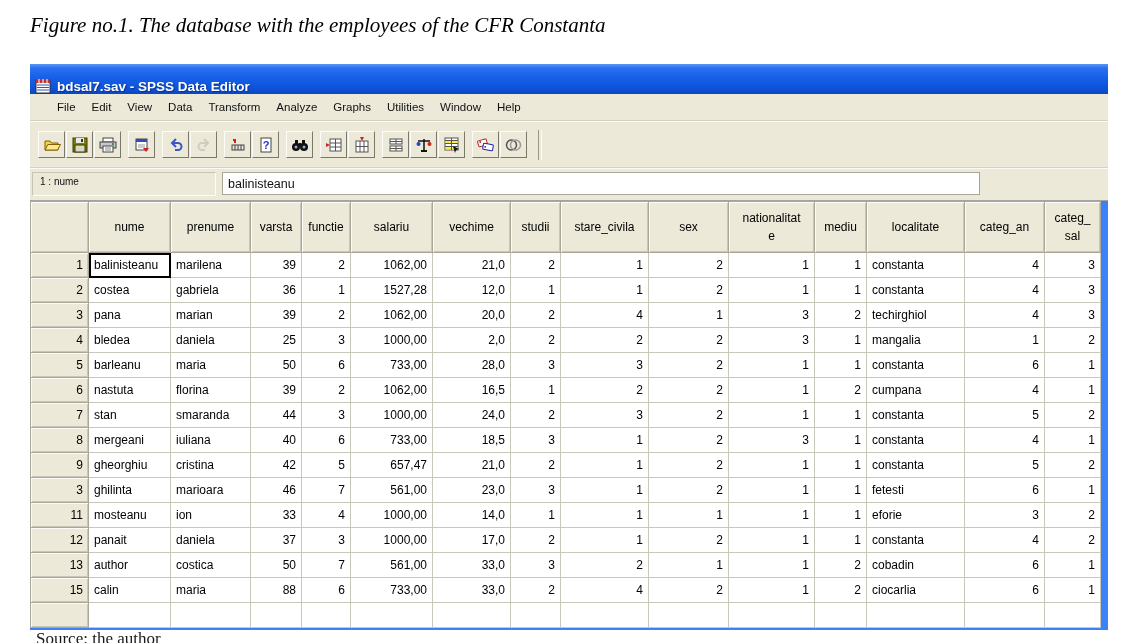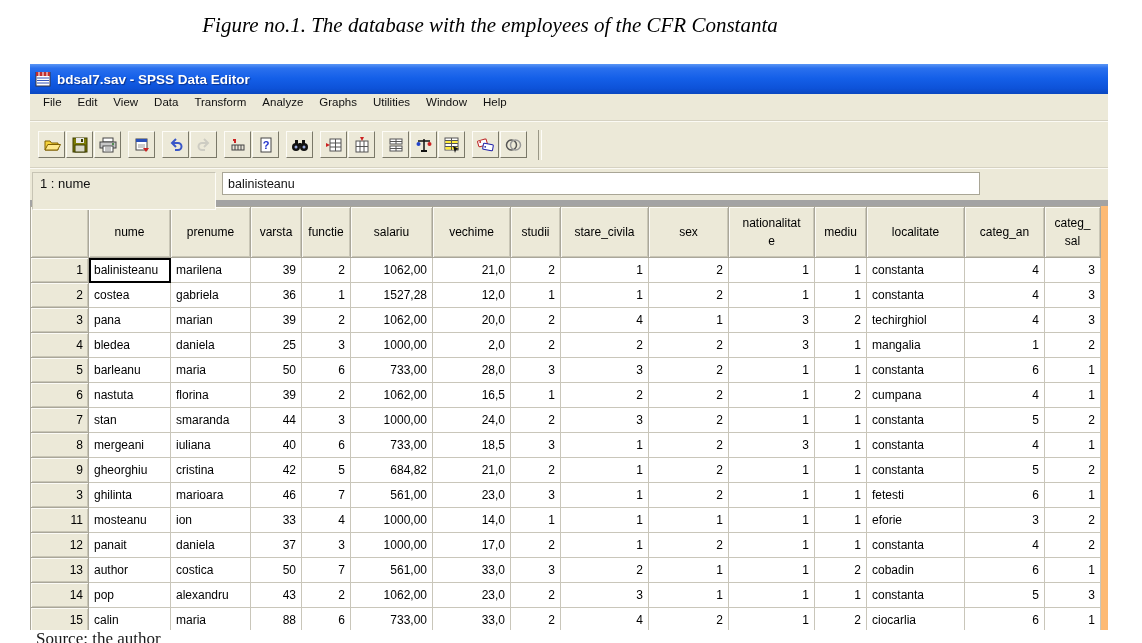--- a/index.html
+++ b/index.html
@@ -1,61 +1,61 @@
 <!DOCTYPE html>
 <html><head>
 <meta charset="utf-8">
 <style>
   html,body{margin:0;padding:0;}
   body{
     width:1142px;height:643px;position:relative;overflow:hidden;
     background:#ffffff;font-family:"Liberation Sans",sans-serif;
   }
   .figure-title{
-    position:absolute;top:13px;left:30px;width:920px;text-align:center;
+    position:absolute;top:13px;left:30px;width:920px;
     font-family:"Liberation Serif",serif;font-style:italic;font-size:21px;color:#000;
   }
   .spss-window{
     position:absolute;left:30px;top:64px;width:1078px;height:566px;
     background:#ECE9D8;overflow:hidden;
   }
   .titlebar{
-    height:30px;display:flex;align-items:center;gap:6px;padding-left:5px;
+    height:30px;display:flex;align-items:flex-end;gap:6px;padding-left:5px;
     background:linear-gradient(180deg,#5a96f5 0%,#2a70ee 14%,#145fe8 48%,#0d52d8 82%,#0a47c0 100%);
     color:#fff;font-weight:bold;font-size:13.5px;text-shadow:1px 1px 1px #09328f;
   }
   .menubar{
-    height:26px;display:flex;align-items:flex-start;padding-left:5px;
+    height:26px;display:flex;align-items:center;padding-left:19px;
     background:#ECE9D8;border-bottom:1px solid #d6d2c2;font-size:11.5px;color:#111;
   }
   .menu-item{padding:2px 8px;}
   .toolbar{
     height:45px;display:flex;align-items:center;padding-left:8px;
     background:#ECE9D8;border-top:1px solid #fbfaf4;border-bottom:1px solid #d6d2c2;
   }
   .tb-group{display:flex;margin-right:6px;}
   .tbtn{
     width:27px;height:27px;margin-right:1px;background:#ECE9D8;
     border:1px solid;border-color:#fdfcf7 #7a7868 #7a7868 #fdfcf7;
     display:flex;align-items:center;justify-content:center;box-sizing:border-box;
   }
   .tbtn.disabled svg{opacity:.45;}
   .tb-sep{width:2px;height:30px;border-left:1px solid #9a9786;border-right:1px solid #fdfcf7;margin-left:4px;}
   .cellref-bar{height:31px;position:relative;background:#ECE9D8;border-top:1px solid #fbfaf4;}
   .cellref-box{
-    position:absolute;left:2px;top:3px;width:184px;height:38px;box-sizing:border-box;
+    position:absolute;left:2px;top:3px;width:184px;height:24px;box-sizing:border-box;
     background:#ECE9D8;border:1px solid;border-color:#c7c4b4 #fdfcf7 #fdfcf7 #c7c4b4;
-    font-size:13px;color:#111;padding:3px 0 0 7px;
+    font-size:10px;color:#111;padding:3px 0 0 7px;
   }
   .cell-editor{
     position:absolute;left:192px;top:3px;width:758px;height:23px;box-sizing:border-box;
     background:#fff;border:1px solid #a9a696;font-family:"Liberation Sans",sans-serif;
     font-size:12.5px;color:#111;padding:0 0 0 5px;outline:none;
   }
-  .grid-wrap{height:432px;overflow:hidden;background:#fdba74;border-top:6px solid #a3a3a3;}
+  .grid-wrap{height:432px;overflow:hidden;background:#3b82f6;border-top:1px solid #a3a3a3;}
   table.grid{border-collapse:collapse;table-layout:fixed;width:1070px;font-size:12px;color:#000;}
   table.grid th{
     background:#ECE9D8;border:1px solid #aaa79a;font-weight:normal;text-align:center;
     vertical-align:middle;height:50px;white-space:pre-line;line-height:1.5;padding:0 2px;
     box-shadow:inset 1px 1px 0 #fcfbf6, inset -1px -1px 0 #c9c6b6;overflow:hidden;
   }
   table.grid td.rowhead{
     background:#ECE9D8;border:1px solid #aaa79a;text-align:right;padding:0 5px 0 0;
     box-shadow:inset 1px 1px 0 #fcfbf6, inset -1px -1px 0 #c9c6b6;
   }
@@ -469,21 +469,21 @@
             <td class="cell txt">constanta</td>
             <td class="cell num">4</td>
             <td class="cell num">1</td>
           </tr>
           <tr>
             <td class="rowhead">9</td>
             <td class="cell txt">gheorghiu</td>
             <td class="cell txt">cristina</td>
             <td class="cell num">42</td>
             <td class="cell num">5</td>
-            <td class="cell num">684,82</td>
+            <td class="cell num">657,47</td>
             <td class="cell num">21,0</td>
             <td class="cell num">2</td>
             <td class="cell num">1</td>
             <td class="cell num">2</td>
             <td class="cell num">1</td>
             <td class="cell num">1</td>
             <td class="cell txt">constanta</td>
             <td class="cell num">5</td>
             <td class="cell num">2</td>
           </tr>
@@ -547,37 +547,20 @@
             <td class="cell num">561,00</td>
             <td class="cell num">33,0</td>
             <td class="cell num">3</td>
             <td class="cell num">2</td>
             <td class="cell num">1</td>
             <td class="cell num">1</td>
             <td class="cell num">2</td>
             <td class="cell txt">cobadin</td>
             <td class="cell num">6</td>
             <td class="cell num">1</td>
-          </tr>
-          <tr>
-            <td class="rowhead">14</td>
-            <td class="cell txt">pop</td>
-            <td class="cell txt">alexandru</td>
-            <td class="cell num">43</td>
-            <td class="cell num">2</td>
-            <td class="cell num">1062,00</td>
-            <td class="cell num">23,0</td>
-            <td class="cell num">2</td>
-            <td class="cell num">3</td>
-            <td class="cell num">1</td>
-            <td class="cell num">1</td>
-            <td class="cell num">1</td>
-            <td class="cell txt">constanta</td>
-            <td class="cell num">5</td>
-            <td class="cell num">3</td>
           </tr>
           <tr>
             <td class="rowhead">15</td>
             <td class="cell txt">calin</td>
             <td class="cell txt">maria</td>
             <td class="cell num">88</td>
             <td class="cell num">6</td>
             <td class="cell num">733,00</td>
             <td class="cell num">33,0</td>
             <td class="cell num">2</td>

